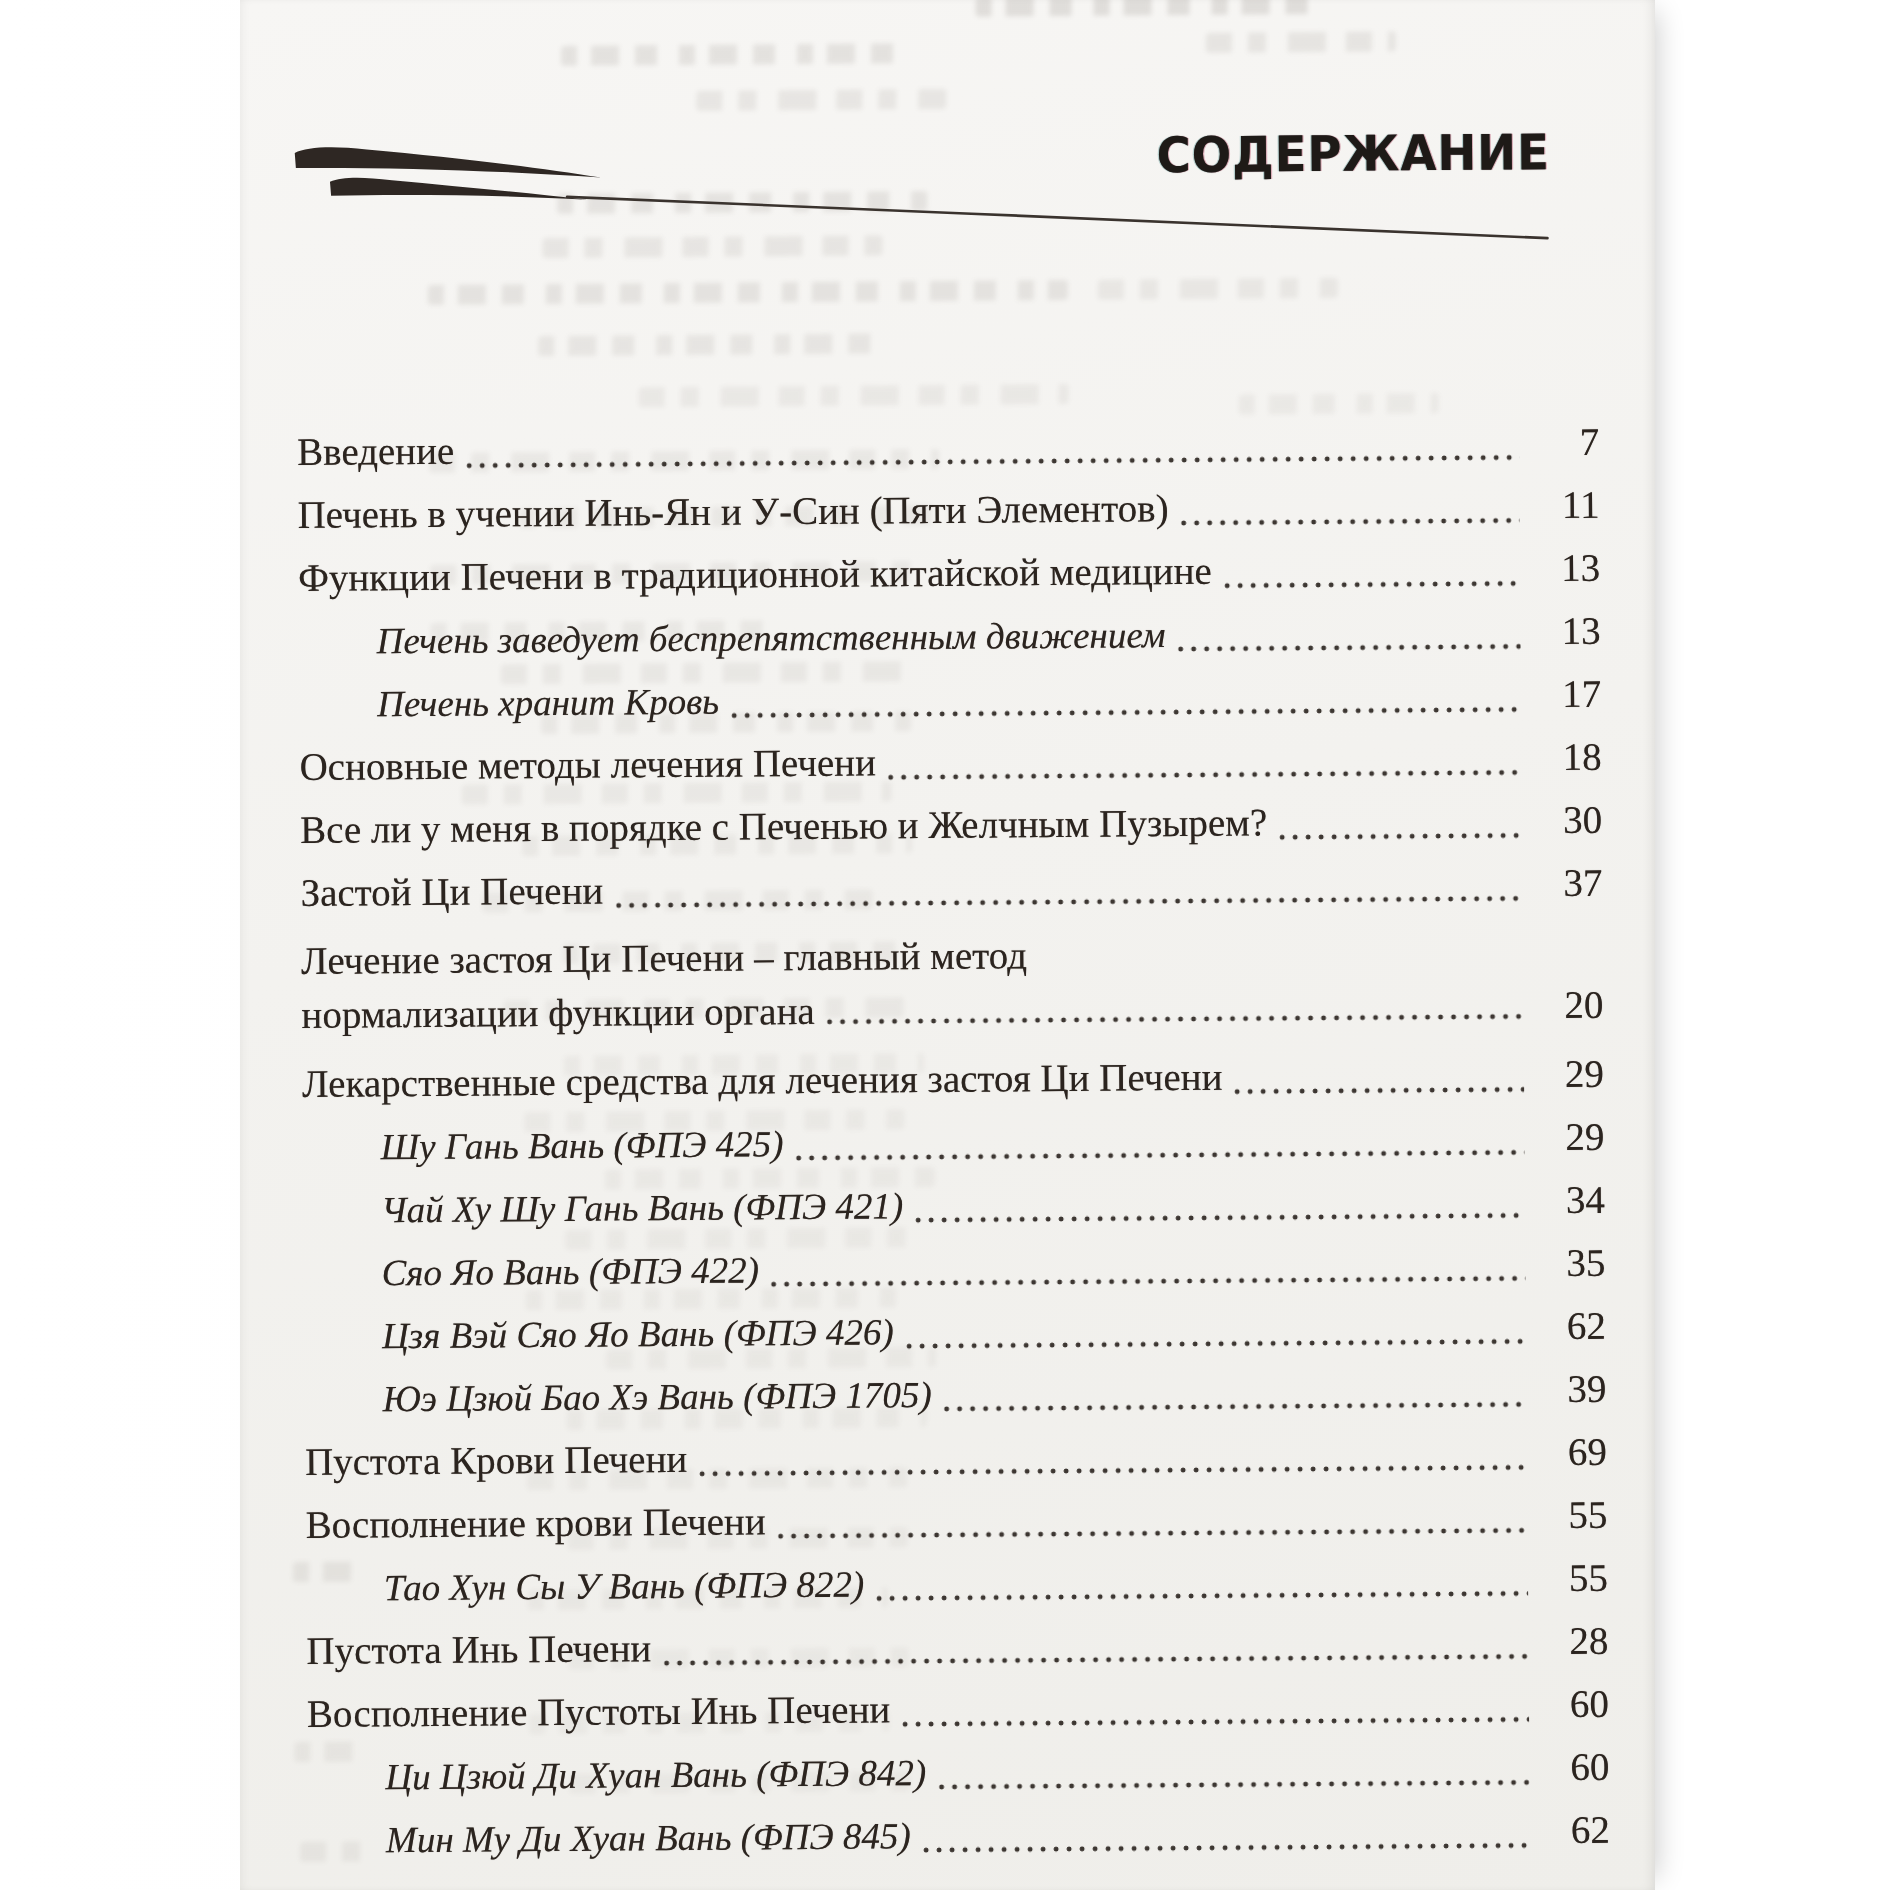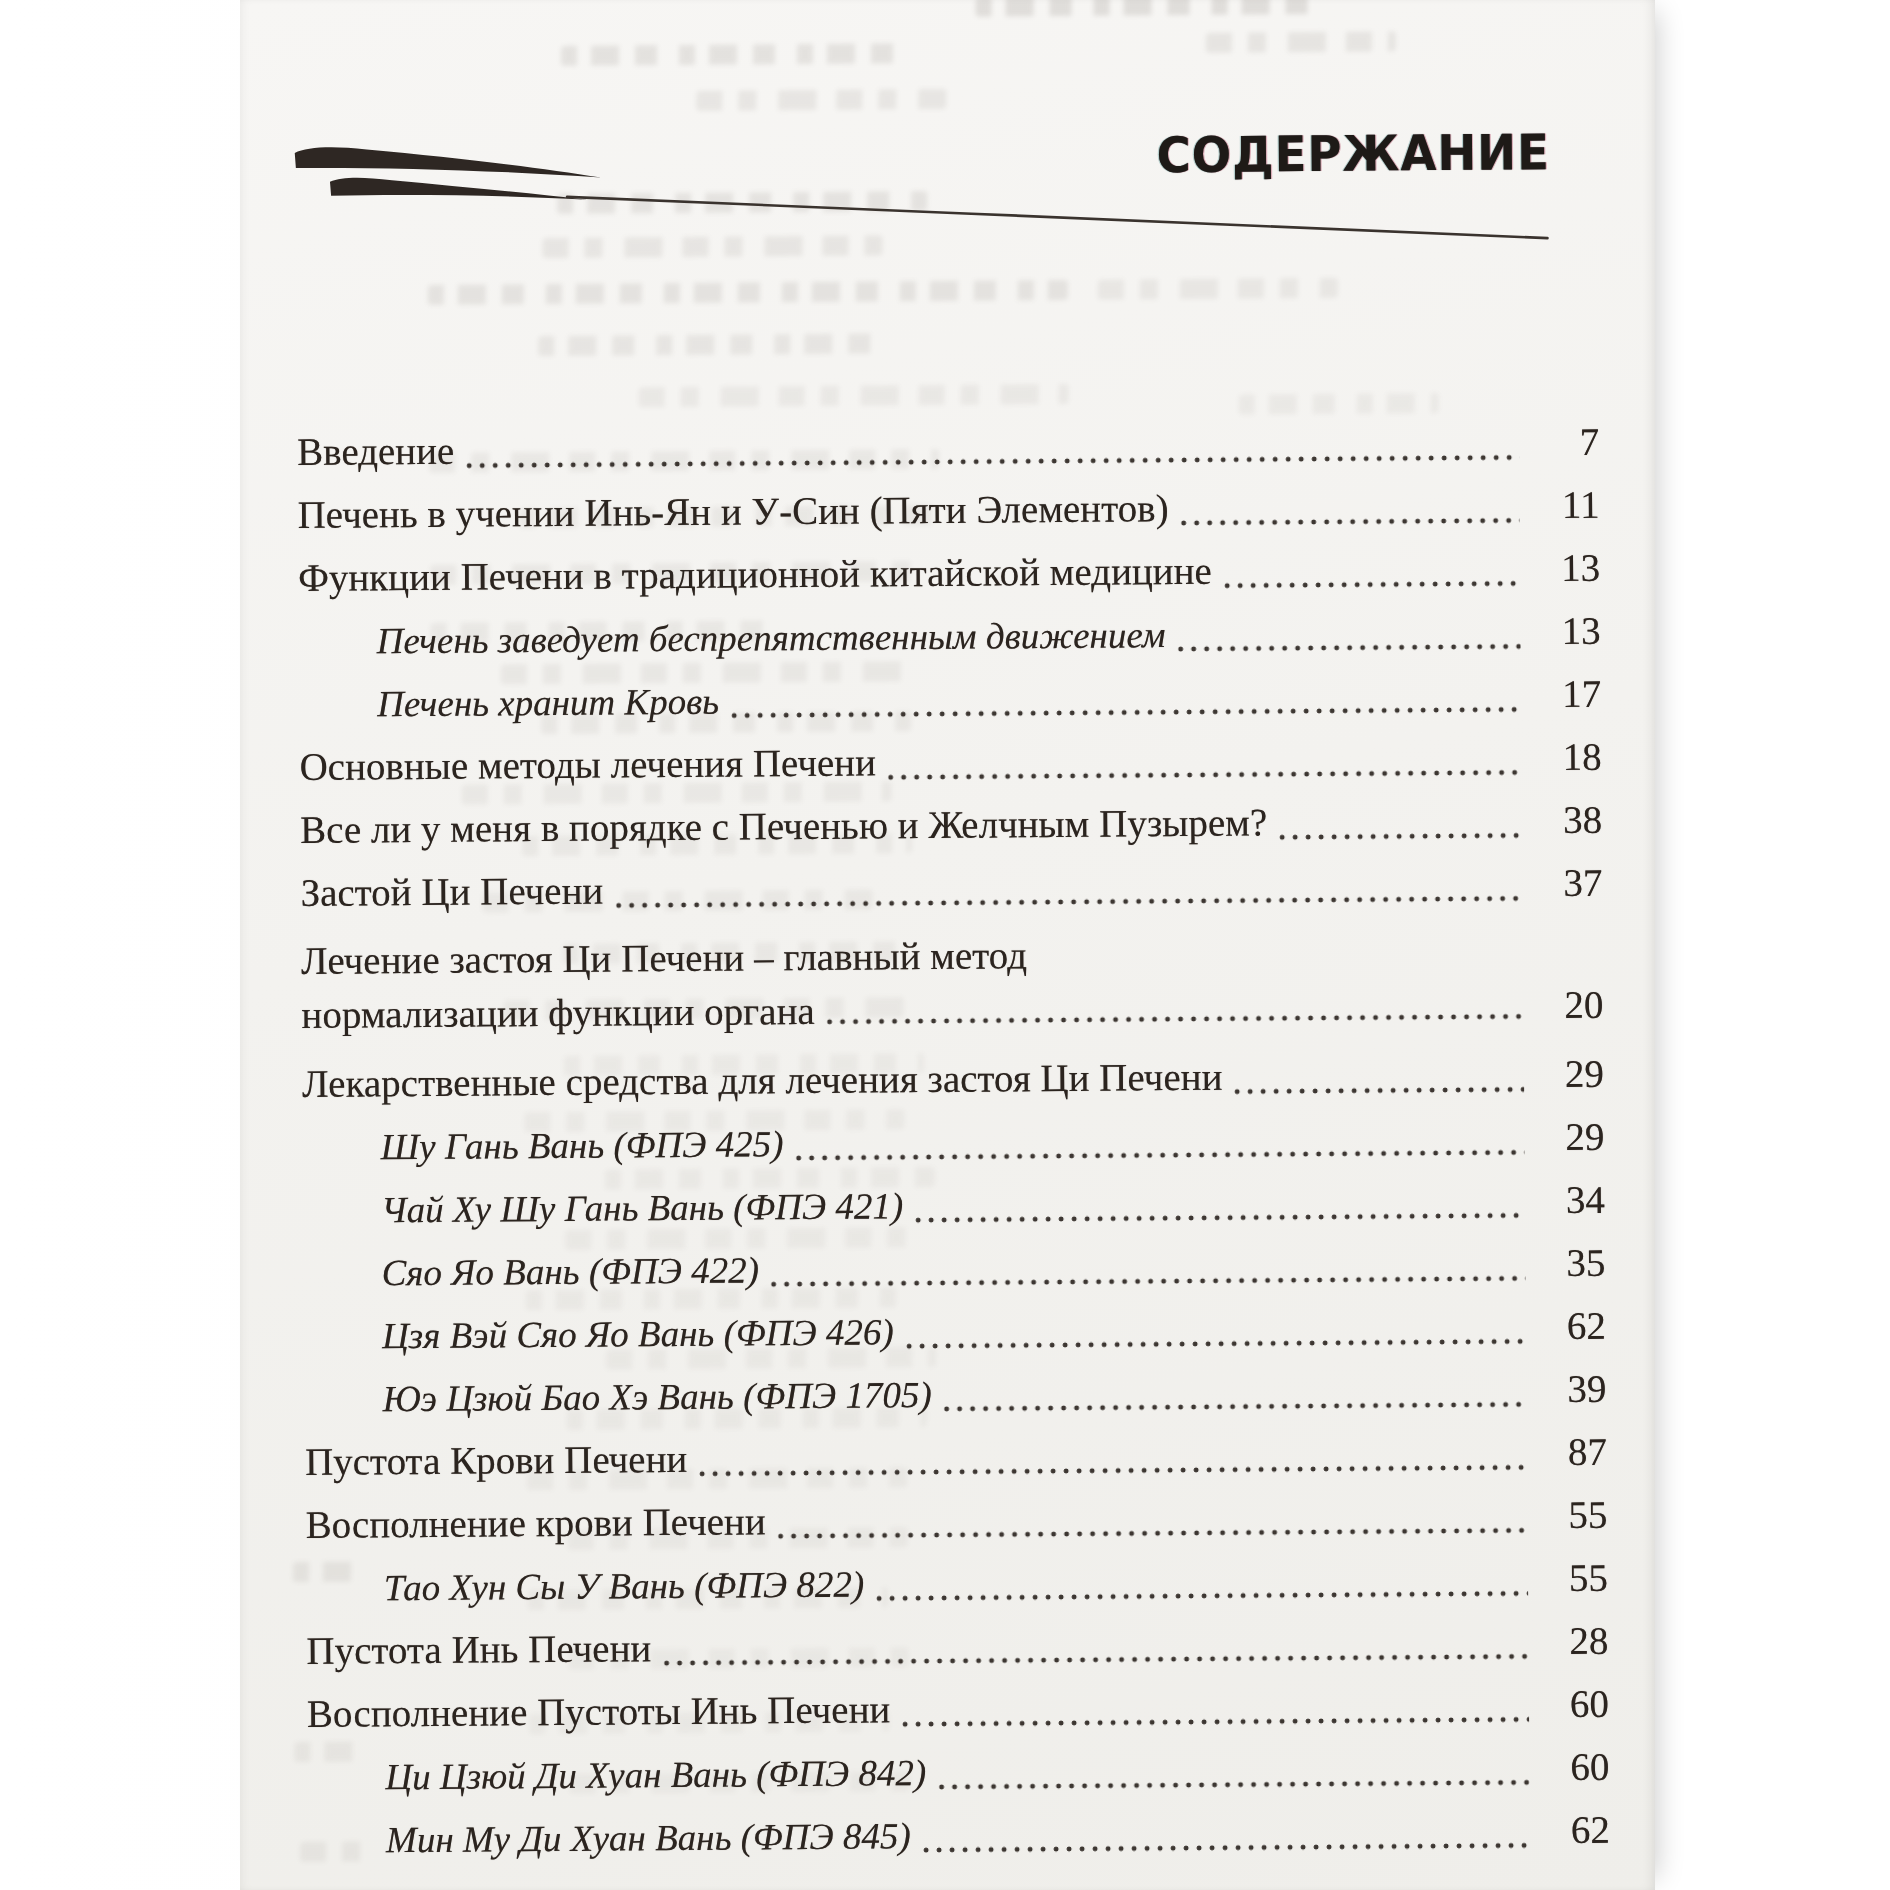--- a/index.html
+++ b/index.html
@@ -125,21 +125,21 @@
             <span class="num">17</span>
           </div>
           <div class="row">
             <span>Основные методы лечения Печени</span>
             <span class="leader"></span>
             <span class="num">18</span>
           </div>
           <div class="row">
             <span>Все ли у меня в порядке с Печенью и Желчным Пузырем?</span>
             <span class="leader"></span>
-            <span class="num">38</span>
+            <span class="num">30</span>
           </div>
           <div class="row">
             <span>Застой Ци Печени</span>
             <span class="leader"></span>
             <span class="num">37</span>
           </div>
           <div class="twoline">
             <div class="l1">Лечение застоя Ци Печени – главный метод</div>
             <div class="l2">
               <span>нормализации функции органа</span>
@@ -173,21 +173,21 @@
             <span class="num">62</span>
           </div>
           <div class="row sub">
             <span>Юэ Цзюй Бао Хэ Вань (ФПЭ 1705)</span>
             <span class="leader"></span>
             <span class="num">39</span>
           </div>
           <div class="row">
             <span>Пустота Крови Печени</span>
             <span class="leader"></span>
-            <span class="num">87</span>
+            <span class="num">69</span>
           </div>
           <div class="row">
             <span>Восполнение крови Печени</span>
             <span class="leader"></span>
             <span class="num">55</span>
           </div>
           <div class="row sub">
             <span>Тао Хун Сы У Вань (ФПЭ 822)</span>
             <span class="leader"></span>
             <span class="num">55</span>

